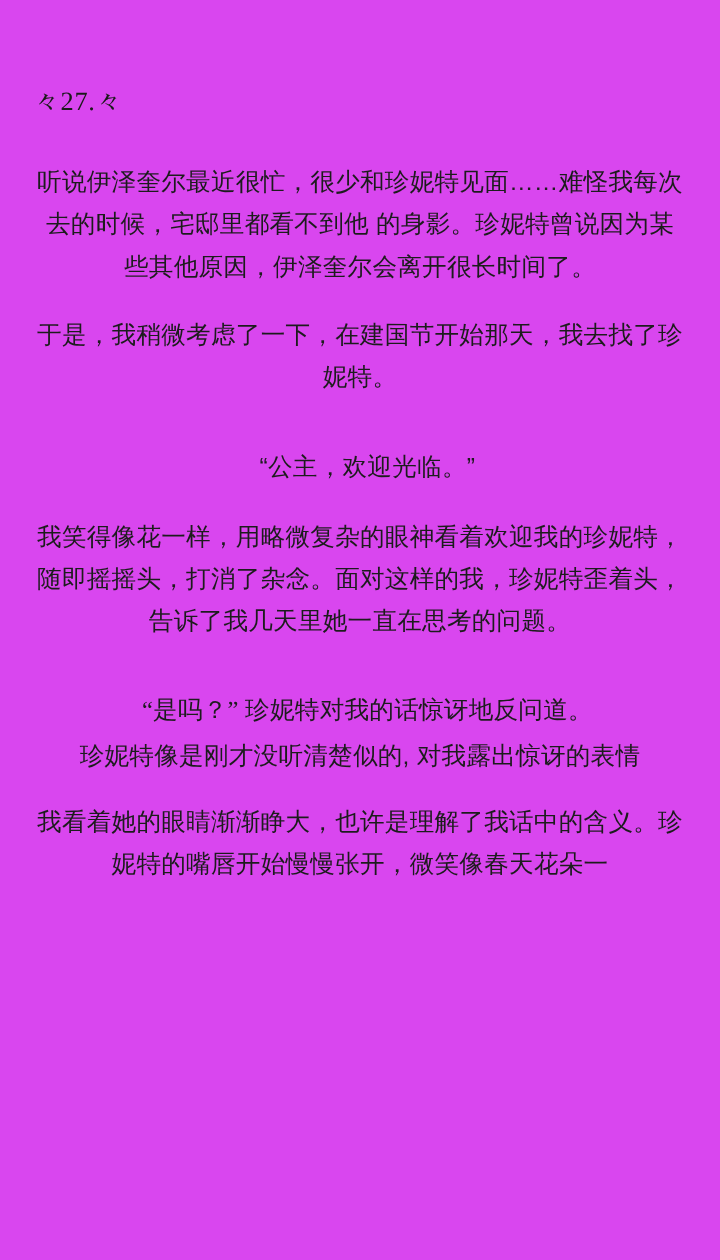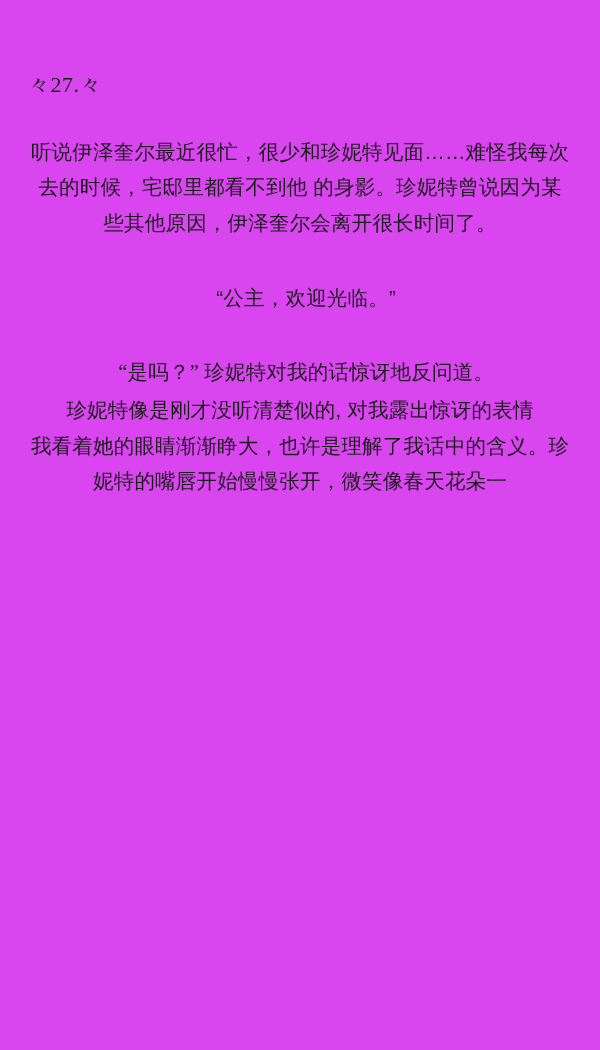--- a/index.html
+++ b/index.html
@@ -40,32 +40,34 @@
   }
   .para.indent {
     text-indent: 0.6em;
     margin-top: 40px;
   }
   .para.tight {
     margin-bottom: 2px;
     font-family: Liberation Serif, serif;
   }
   .para.tight2 {
-    margin-bottom: 0;
+    margin-bottom: 20px;
   }
   .para.clipped {
     margin-bottom: 17px;
   }
 </style>
 </head>
 <body>
 
 <div class="page">
 
   <h1 class="chapter-heading">々27.々</h1>
 
   <p class="para">听说伊泽奎尔最近很忙，很少和珍妮特见面……难怪我每次去的时候，宅邸里都看不到他 的身影。珍妮特曾说因为某些其他原因，伊泽奎尔会离开很长时间了。</p>
+  <p class="para">于是，我稍微考虑了一下，在建国节开始那天，我去找了珍妮特。</p>
   <p class="para indent">“公主，欢迎光临。”</p>
+  <p class="para">我笑得像花一样，用略微复杂的眼神看着欢迎我的珍妮特，随即摇摇头，打消了杂念。面对这样的我，珍妮特歪着头，告诉了我几天里她一直在思考的问题。</p>
   <p class="para indent tight">“是吗？” 珍妮特对我的话惊讶地反问道。</p>
   <p class="para tight2">珍妮特像是刚才没听清楚似的, 对我露出惊讶的表情</p>
   <p class="para clipped">我看着她的眼睛渐渐睁大，也许是理解了我话中的含义。珍妮特的嘴唇开始慢慢张开，微笑像春天花朵一</p>
 
 </div>
 
 </body></html>

